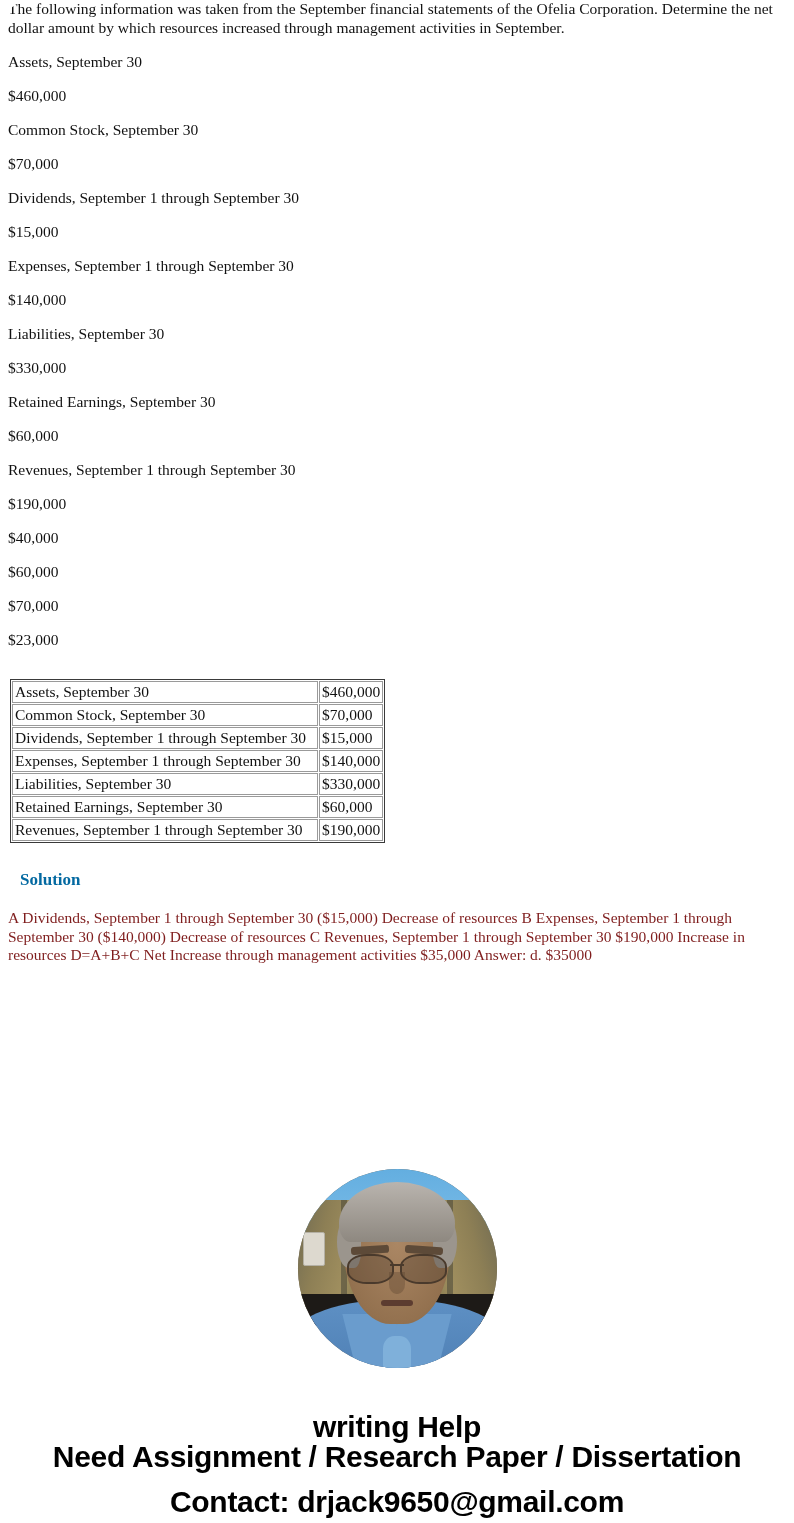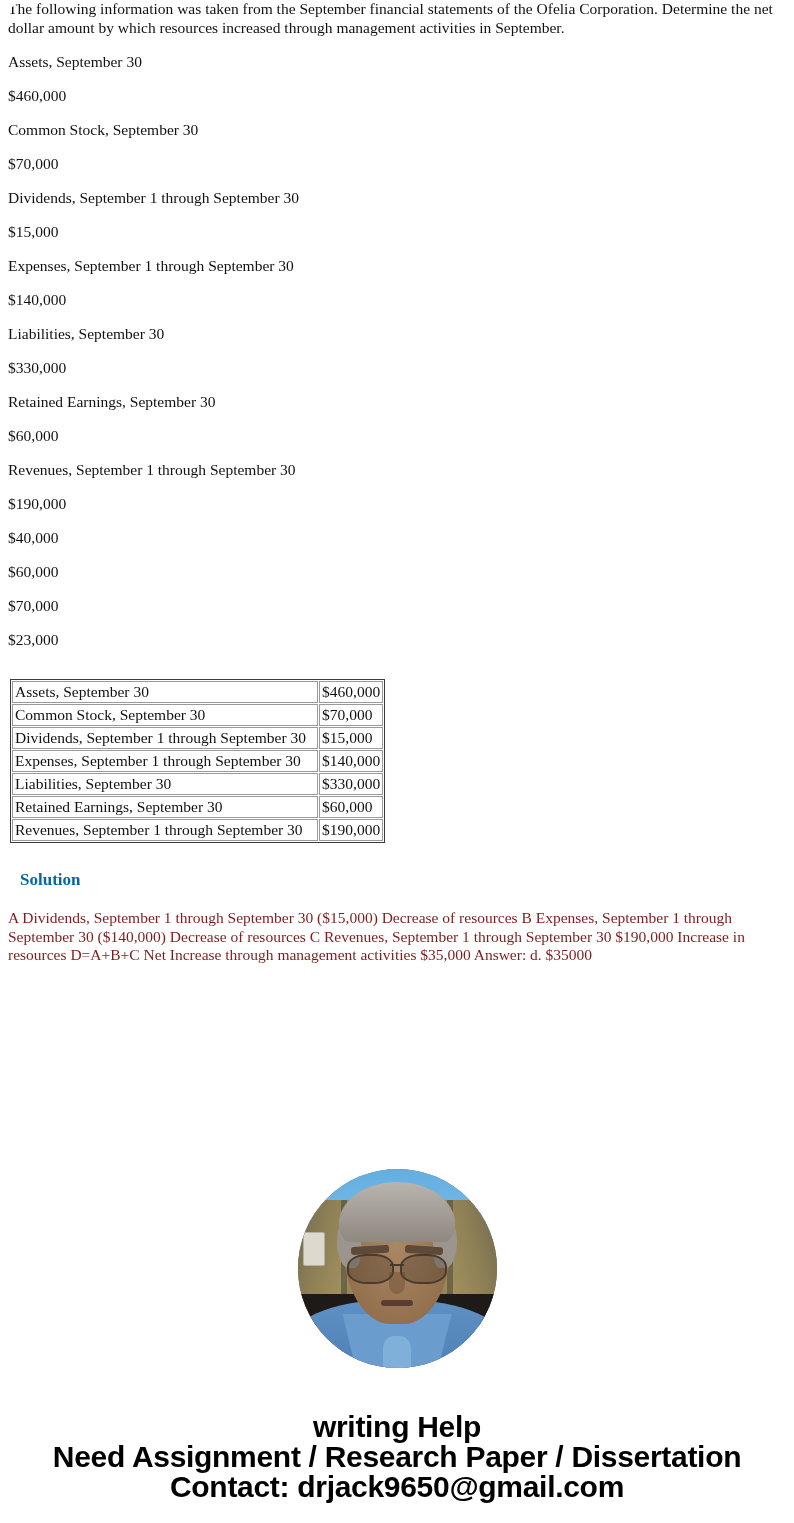--- a/index.html
+++ b/index.html
@@ -300,21 +300,21 @@
   }
   .footer-line {
     font-family: "Liberation Sans", "DejaVu Sans", sans-serif;
     font-weight: bold;
     font-size: 30px;
     line-height: 30px;
     letter-spacing: -0.3px;
     color: #000000;
   }
   .footer-line.l2 { margin-top: 0; }
-  .footer-line.l3 { margin-top: 0; }
+  .footer-line.l3 { margin-top: 15px; }
 </style>
 </head>
 <body>
 
 <div class="page">
   <div class="content">
 
     <p class="para intro">The following information was taken from the September financial statements of the Ofelia Corporation. Determine the net dollar amount by which resources increased through management activities in September.</p>
 
     <div class="item-list">

